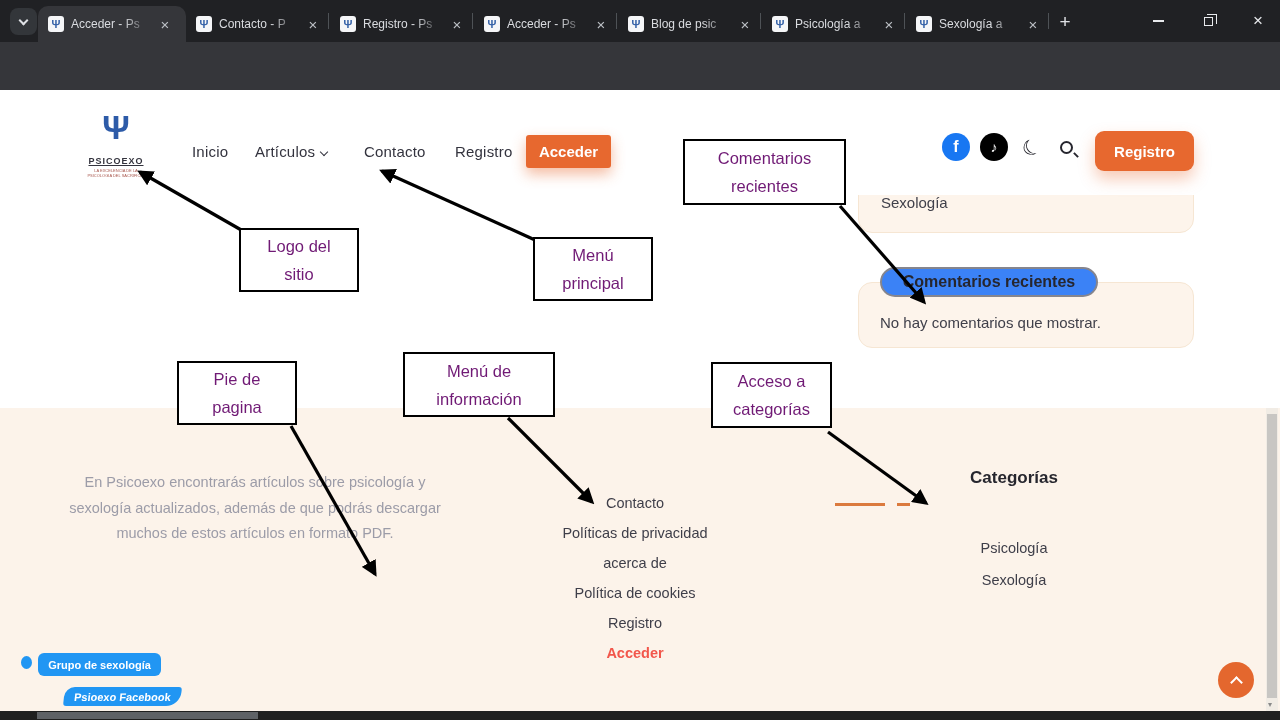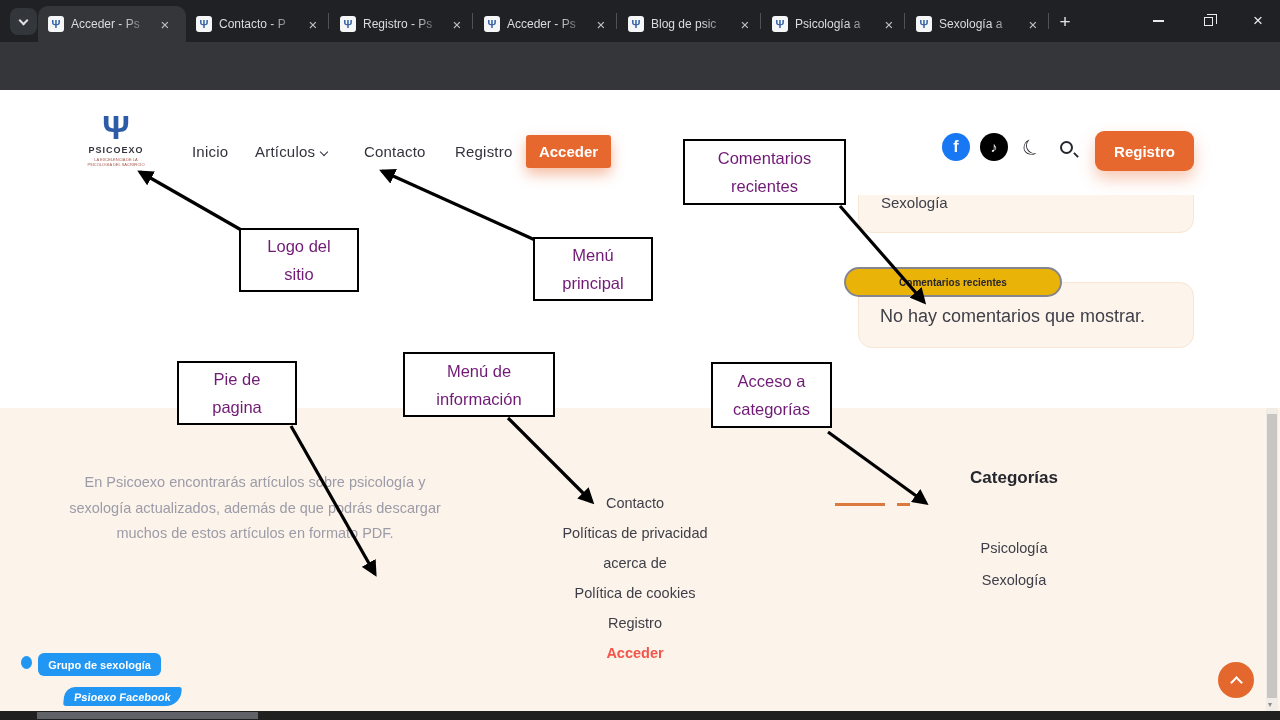--- a/index.html
+++ b/index.html
@@ -28,40 +28,40 @@
   #toolbar { position:absolute; left:0; top:42px; width:1280px; height:48px; background:#35363a; }
   .navico { position:absolute; top:53px; width:26px; height:26px; display:flex; align-items:center; justify-content:center; color:#e8eaed; font-size:18px; }
   #urlbar { position:absolute; left:122px; top:50px; width:888px; height:32px; border-radius:16px; background:#202124; display:flex; align-items:center; }
   #url-text { font-size:13.5px; color:#e8eaed; margin-left:9px; letter-spacing:.2px; }
   #incog-pill { position:absolute; left:1130px; top:50px; width:101px; height:32px; border-radius:16px; background:#45484d; display:flex; align-items:center; justify-content:center; gap:6px; color:#e8eaed; font-size:13px; }
 
   
   #site-header { position:absolute; left:0; top:90px; width:1280px; height:105px; background:#fff; z-index:3; }
   #logo { position:absolute; left:84px; top:20px; width:64px; text-align:center; }
   #logo .psi { font-size:34px; line-height:34px; color:#2d5ba8; font-weight:bold; }
-  #logo .lname { font-size:9px; font-weight:bold; letter-spacing:1px; color:#33333d; margin-top:1px; }
+  #logo .lname { font-size:9px; font-weight:bold; letter-spacing:1px; color:#33333d; margin-top:12px;text-decoration:underline; }
   #logo .ltag { font-size:4px; color:#a8564c; line-height:5px; margin-top:2px; }
   .navlink { position:absolute; top:53px; font-size:15px; color:#33333e; letter-spacing:.2px; }
   .nav-chv { display:inline-block; width:6px; height:6px; border-right:1.8px solid #33333e; border-bottom:1.8px solid #33333e; transform:rotate(45deg); margin-left:6px; margin-bottom:2px; }
   #nav-acceder { position:absolute; left:526px; top:45px; width:85px; height:33px; background:#e7682f; color:#fff; font-size:15px; font-weight:600; display:flex; align-items:center; justify-content:center; border-radius:3px; box-shadow:0 6px 14px rgba(231,104,47,.45); }
   .soc { position:absolute; top:43px; width:28px; height:28px; border-radius:50%; color:#fff; display:flex; align-items:center; justify-content:center; }
   #fb { left:942px; background:#1877f2; font-weight:bold; font-size:16px; }
   #tiktok { left:980px; background:#000; font-size:14px; }
   #moon { position:absolute; left:1022px; top:46px; font-size:21px; color:#26262e; transform:rotate(-28deg); }
   #search-glass { position:absolute; left:1060px; top:51px; width:13px; height:13px; border:2px solid #26262e; border-radius:50%; }
   #search-glass::after { content:""; position:absolute; left:11px; top:11px; width:6px; height:2px; background:#26262e; transform:rotate(45deg); }
   #hdr-registro { position:absolute; left:1095px; top:41px; width:99px; height:40px; background:#e7682f; color:#fff; font-size:15px; font-weight:600; display:flex; align-items:center; justify-content:center; border-radius:9px; box-shadow:0 8px 16px rgba(231,104,47,.35); }
 
   
   .panel { position:absolute; left:858px; width:336px; background:#fdf4eb; border:1px solid #f6e6d3; border-radius:14px; z-index:1; }
   #panel-sexo { top:140px; height:93px; }
   #panel-sexo .ptxt { position:absolute; left:22px; top:53px; font-size:15px; color:#40404a; }
   #panel-comments { top:282px; height:66px; }
-  #comments-pill { position:absolute; left:844px; top:267px; width:218px; height:30px; background:#eab308; border:2px solid #85858e; border-radius:16px; display:flex; align-items:center; justify-content:center; font-size:10px; font-weight:bold; color:#26262e; z-index:2; }
-  #comments-empty { position:absolute; left:880px; top:306px; font-size:18px; color:#40404a; z-index:2; }
+  #comments-pill { position:absolute; left:880px; top:267px; width:218px; height:30px; background:#3b82f6; border:2px solid #85858e; border-radius:16px; display:flex; align-items:center; justify-content:center; font-size:16px; font-weight:bold; color:#26262e; z-index:2; }
+  #comments-empty { position:absolute; left:880px; top:314px; font-size:15px; color:#40404a; z-index:2; }
 
   
   #footer { position:absolute; left:0; top:408px; width:1280px; height:303px; background:#fcf3ea; z-index:1; }
   #footer-about { position:absolute; left:64px; top:62px; width:382px; text-align:center; font-size:14.5px; line-height:25.5px; color:#9c9ca8; }
   #footer-menu { position:absolute; left:515px; top:80px; width:240px; text-align:center; }
   #footer-menu .fitem { display:block; height:30px; line-height:30px; font-size:14.5px; color:#3e3e49; }
   #footer-menu .fitem.accent { color:#f2564b; font-weight:600; }
   .dash { position:absolute; top:95px; height:3px; background:#db7a3e; }
   #footer-cats { position:absolute; left:940px; top:60px; width:148px; text-align:center; }
   #cats-title { font-size:17px; font-weight:bold; color:#26262e; }

